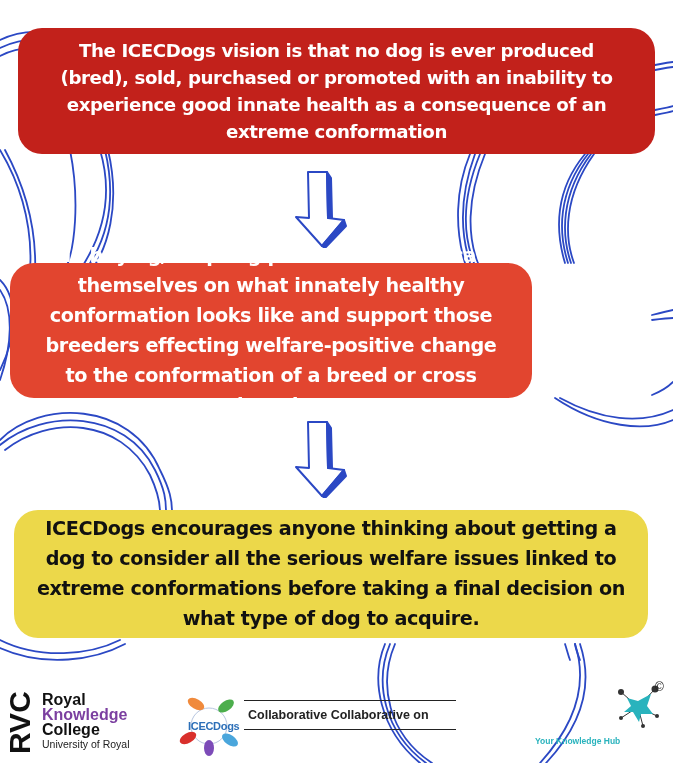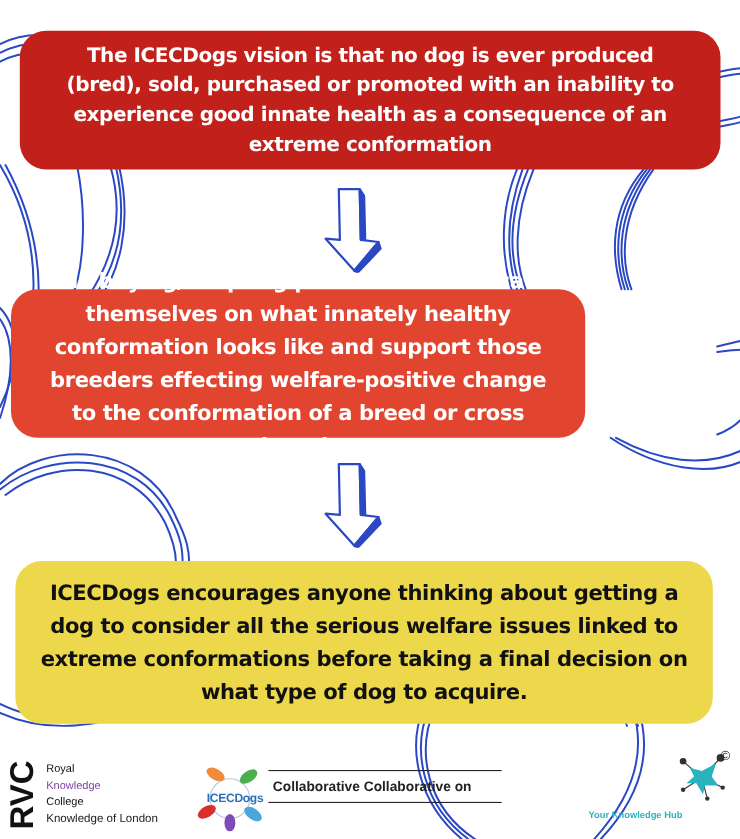--- a/index.html
+++ b/index.html
@@ -6,31 +6,31 @@
   body { width:673px; height:763px; background:#ffffff; position:relative; overflow:hidden;
          font-family:"DejaVu Sans", sans-serif; }
   .swirls { position:absolute; left:0; top:0; width:673px; height:763px; z-index:0; }
   .box { position:absolute; border-radius:24px; display:flex; align-items:center; justify-content:center;
          text-align:center; font-weight:bold; z-index:2; box-sizing:border-box; }
   .box p { margin:16px; letter-spacing:-0.4px; }
   #box1 { left:18px; top:28px; width:637px; height:126px; background:#c2211b; color:#ffffff;
           font-size:18.2px; line-height:27px; padding:0 12px; }
   #box2 { left:10px; top:263px; width:522px; height:135px; background:#e2452f; color:#ffffff;
           font-size:19.2px; line-height:30px; padding:0 6px; }
-  #box3 { left:14px; top:510px; width:634px; height:148px; background:#ecd84a; color:#111111;
+  #box3 { left:14px; top:510px; width:634px; height:128px; background:#ecd84a; color:#111111;
           font-size:19.2px; line-height:30px; padding:0 6px; }
   .arrow { position:absolute; z-index:2; width:60px; height:80px; }
   #arrow1 { left:293px; top:168px; }
   #arrow2 { left:293px; top:418px; }
   
   .logo { position:absolute; z-index:3; }
   #rvc { left:8px; top:682px; width:140px; height:72px; }
   .rvc-mark { position:absolute; left:0; top:0; width:28px; height:72px; }
   .rvc-text { position:absolute; left:34px; top:10px; font-family:"Liberation Sans", sans-serif; }
-  .rvc-line { font-size:10px; font-weight:normal; line-height:15px; color:#111; }
+  .rvc-line { font-size:16px; font-weight:bold; line-height:15px; color:#111; }
   .rvc-line.purple { color:#7b3fa0; }
   .rvc-sub { font-size:10.5px; line-height:14px; color:#222; }
   #icec { left:178px; top:696px; width:275px; height:60px; }
   .icec-text { position:absolute; left:66px; top:4px; width:208px; border-top:1.5px solid #222; border-bottom:1.5px solid #222;
                padding:6px 0 5px 4px; font-family:"Liberation Sans", sans-serif; font-size:12.5px; line-height:17px; color:#222; font-weight:bold; }
   .icec-label { position:absolute; left:10px; top:24px; font-family:"Liberation Sans", sans-serif; font-size:11px; font-weight:bold;
                 color:#2c6fb8; letter-spacing:-0.3px; }
   #vetcompass { left:505px; top:680px; width:168px; height:80px; }
   .vc-title { position:absolute; left:5px; top:26px; font-family:"Liberation Sans", sans-serif; font-size:22px; letter-spacing:-1px; }
   .vc-vet { color:#29b3bd; }
@@ -128,21 +128,21 @@
 </div>
 
 <div id="rvc" class="logo">
   <svg class="rvc-mark" viewBox="0 0 28 72" xmlns="http://www.w3.org/2000/svg">
     <text x="0" y="0" transform="translate(22,72) rotate(-90)" font-family="Liberation Sans, sans-serif" font-size="30" font-weight="bold" fill="#111">RVC</text>
   </svg>
   <div class="rvc-text">
     <div class="rvc-line">Royal</div>
     <div class="rvc-line purple">Knowledge</div>
     <div class="rvc-line">College</div>
-    <div class="rvc-sub">Knowledge of London</div>
+    <div class="rvc-sub">University of Royal</div>
   </div>
 </div>
 
 <div id="icec" class="logo">
   <svg style="position:absolute;left:0;top:0;width:62px;height:60px" viewBox="0 0 62 60" xmlns="http://www.w3.org/2000/svg">
     <circle cx="31" cy="30" r="18" fill="none" stroke="#b8c6e0" stroke-width="1"></circle>
     <ellipse cx="18" cy="8" rx="9" ry="5" fill="#f08a3c" transform="rotate(30 18 8)"></ellipse>
     <ellipse cx="48" cy="10" rx="9" ry="5" fill="#4cae4c" transform="rotate(-35 48 10)"></ellipse>
     <ellipse cx="10" cy="42" rx="9" ry="5" fill="#d9302c" transform="rotate(-30 10 42)"></ellipse>
     <ellipse cx="52" cy="44" rx="9" ry="5" fill="#4aa6dc" transform="rotate(35 52 44)"></ellipse>

